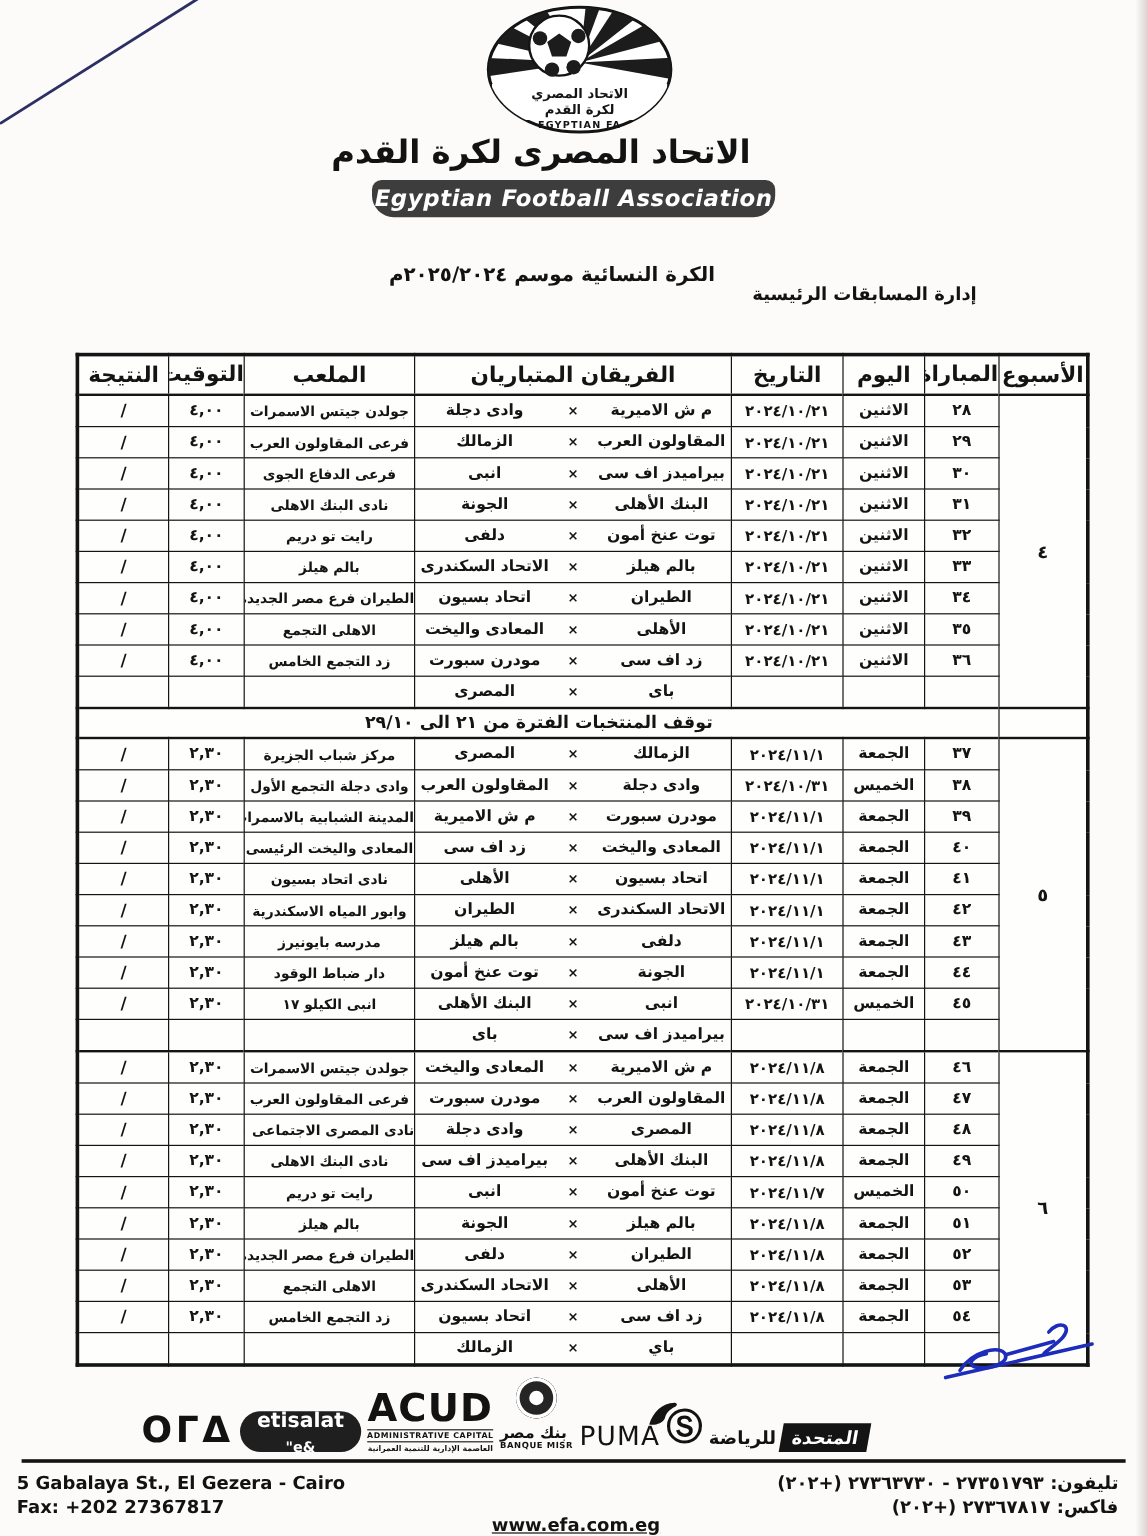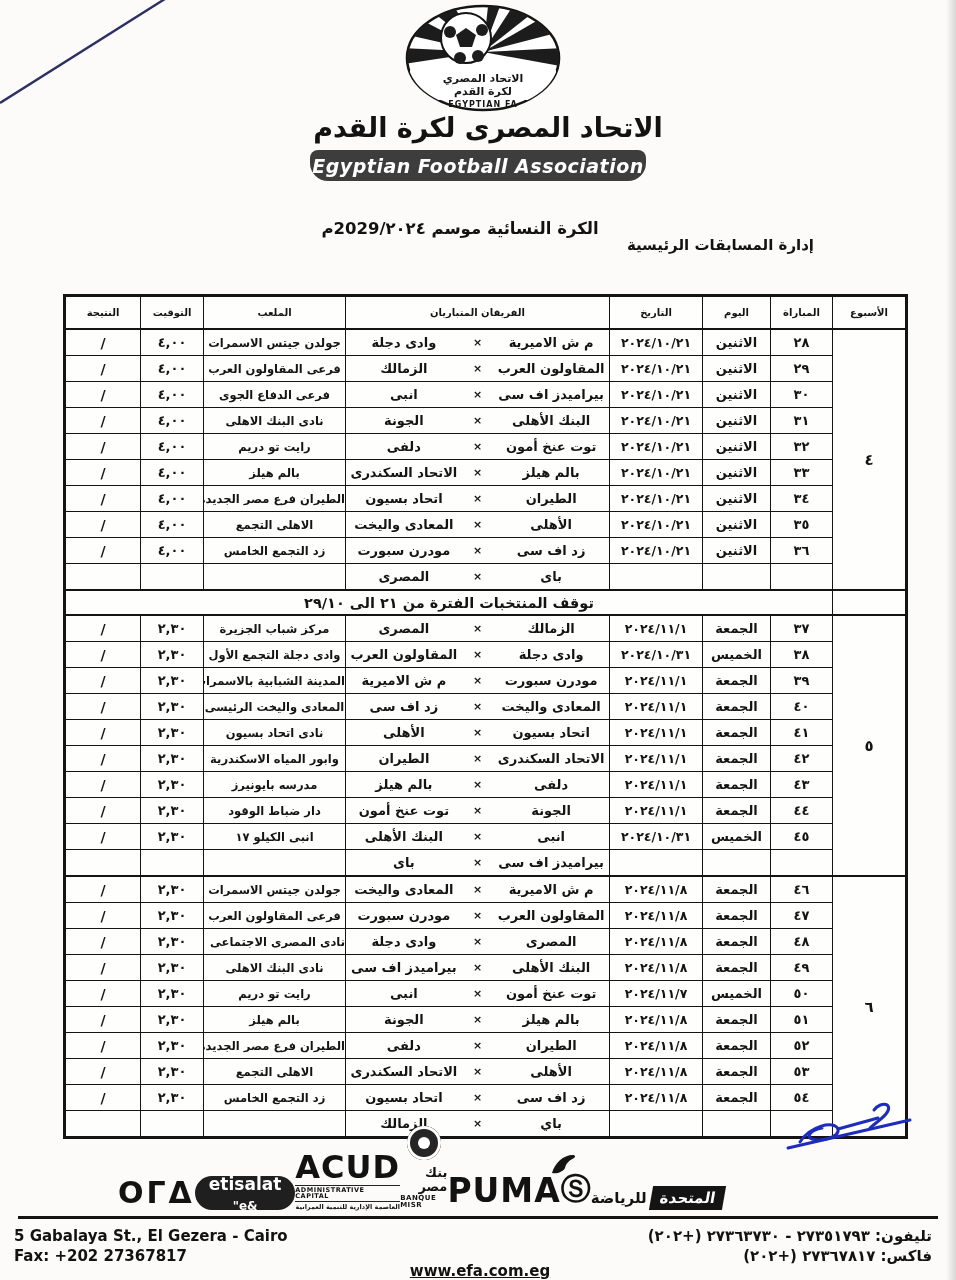--- a/index.html
+++ b/index.html
@@ -6,37 +6,37 @@
   body{
     width:956px;height:1280px;position:relative;overflow:hidden;
     background:#fcfbf9;
     font-family:"DejaVu Sans", sans-serif;
     color:#121212;
   }
   .scan-edge{position:absolute;top:0;right:0;width:10px;height:100%;
     background:linear-gradient(to left,#d8d7d3,rgba(216,215,211,0));}
   
   .emblem{position:absolute;left:402px;top:2px;}
-  .org-title-ar{position:absolute;left:288px;top:112px;width:400px;text-align:center;
+  .org-title-ar{position:absolute;left:276px;top:112px;width:400px;text-align:left;
     font-size:27px;font-weight:bold;direction:rtl;}
   .org-banner{position:absolute;left:310px;top:150px;width:336px;height:31px;
     background:#3d3d3d;color:#fff;border-radius:8px 8px 18px 18px;
     display:flex;align-items:center;justify-content:center;
     font-size:19px;font-weight:bold;font-style:italic;letter-spacing:.5px;}
   .dept{position:absolute;right:142px;top:236px;font-size:15px;font-weight:bold;direction:rtl;}
   .doc-titles{position:absolute;left:250px;top:206px;width:420px;text-align:center;direction:rtl;}
   .doc-titles .t1{font-size:16.5px;font-weight:bold;}
   .doc-titles .t2{font-size:16.5px;font-weight:bold;margin-top:13px;}
   
   .tbl-wrap{position:absolute;left:63px;top:294px;}
   table{border-collapse:collapse;table-layout:fixed;width:842px;direction:rtl;
     border:3px solid #141414;background:#fefefd;}
   th,td{border:1.5px solid #141414;text-align:center;vertical-align:middle;
     padding:0;font-weight:bold;color:#141414;white-space:nowrap;overflow:hidden;}
-  thead th{height:31px;font-size:10px;border-bottom:2.5px solid #141414;}
+  thead th{height:31px;font-size:18px;border-bottom:2.5px solid #141414;}
   tbody td{height:25px;font-size:13px;}
   col.c-week{width:74px;} col.c-no{width:62px;} col.c-day{width:68px;}
   col.c-date{width:93px;} col.c-teams{width:264px;} col.c-stad{width:142px;}
   col.c-time{width:63px;} col.c-res{width:76px;}
   td.week-cell{font-size:15px;border-top:2.5px solid #141414;border-bottom:2.5px solid #141414;}
   tr.group-start td{border-top:2.5px solid #141414;}
   td.date-cell{direction:ltr;font-size:12.5px;}
   td.stadium-cell{font-size:11.5px;}
   td.result-cell{font-size:14px;}
   .teams-flex{display:flex;align-items:center;width:100%;}
@@ -63,21 +63,21 @@
     padding:1px 0;margin-top:2px;letter-spacing:.5px;}
   .acud-ar{font-size:6.5px;font-weight:bold;margin-top:2px;direction:rtl;}
   .sp-banque{flex-direction:column;gap:6px;}
   .bm-circle{width:34px;height:34px;border-radius:50%;background:#252525;
     box-shadow:inset 0 0 0 3px #fff, inset 0 0 0 6px #252525;position:relative;}
   .bm-circle::after{content:"";position:absolute;inset:11px;border-radius:50%;background:#fff;}
   .bm-txt{display:flex;flex-direction:column;align-items:flex-start;line-height:1.1;}
   .bm-ar{font-size:13px;font-weight:bold;direction:rtl;}
   .bm-en{font-size:7px;font-weight:bold;letter-spacing:.5px;}
   .sp-puma{position:relative;padding-top:10px;}
-  .puma-word{font-size:33px;font-weight:700;letter-spacing:1px;}
+  .puma-word{font-size:22px;font-weight:400;letter-spacing:1px;}
   .puma-cat{position:absolute;right:-16px;top:-8px;}
   .sp-smark{font-size:30px;font-weight:bold;}
   .sp-united{flex-direction:row;direction:rtl;gap:4px;align-items:center;}
   .um-box{background:#141414;color:#fff;font-size:15px;font-weight:bold;
     padding:3px 9px;transform:skewX(-10deg);}
   .um-rest{font-size:15px;font-weight:bold;}
   
   .footer-rule{position:absolute;left:18px;top:1216px;width:920px;height:3px;background:#141414;}
   .addr-ar{position:absolute;right:24px;top:1226px;text-align:right;direction:rtl;
     font-size:15px;font-weight:bold;line-height:1.35;}
@@ -122,21 +122,21 @@
   <text x="81" y="93" text-anchor="middle" font-size="11" font-weight="bold" font-family="DejaVu Sans, sans-serif" fill="#141414">لكرة القدم</text>
   <text x="81" y="105" text-anchor="middle" font-size="8" font-weight="bold" letter-spacing="1" font-family="DejaVu Sans, sans-serif" fill="#141414">EGYPTIAN FA</text>
 </svg>
 
 <div class="org-title-ar">الاتحاد المصرى لكرة القدم</div>
 <div class="org-banner">Egyptian Football Association</div>
 
 <div class="dept">إدارة المسابقات الرئيسية</div>
 
 <div class="doc-titles">
-  <div class="t2">الكرة النسائية موسم 2029/٢٠٢٤م</div>
+  <div class="t2">الكرة النسائية موسم ٢٠٢٥/٢٠٢٤م</div>
 </div>
 
 <div class="tbl-wrap">
   <table>
     <colgroup>
       <col class="c-week">
         <col class="c-no">
         <col class="c-day">
         <col class="c-date">
       <col class="c-teams">

